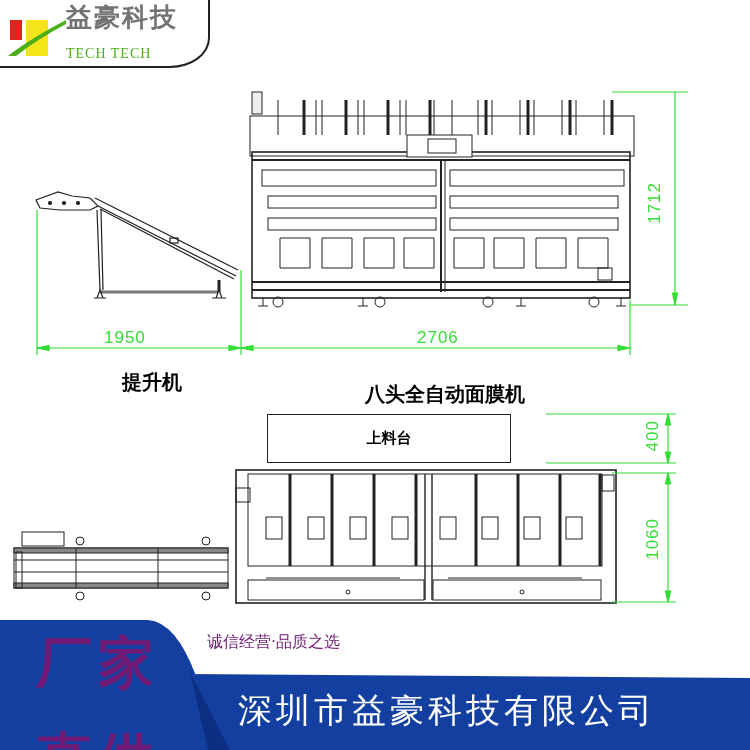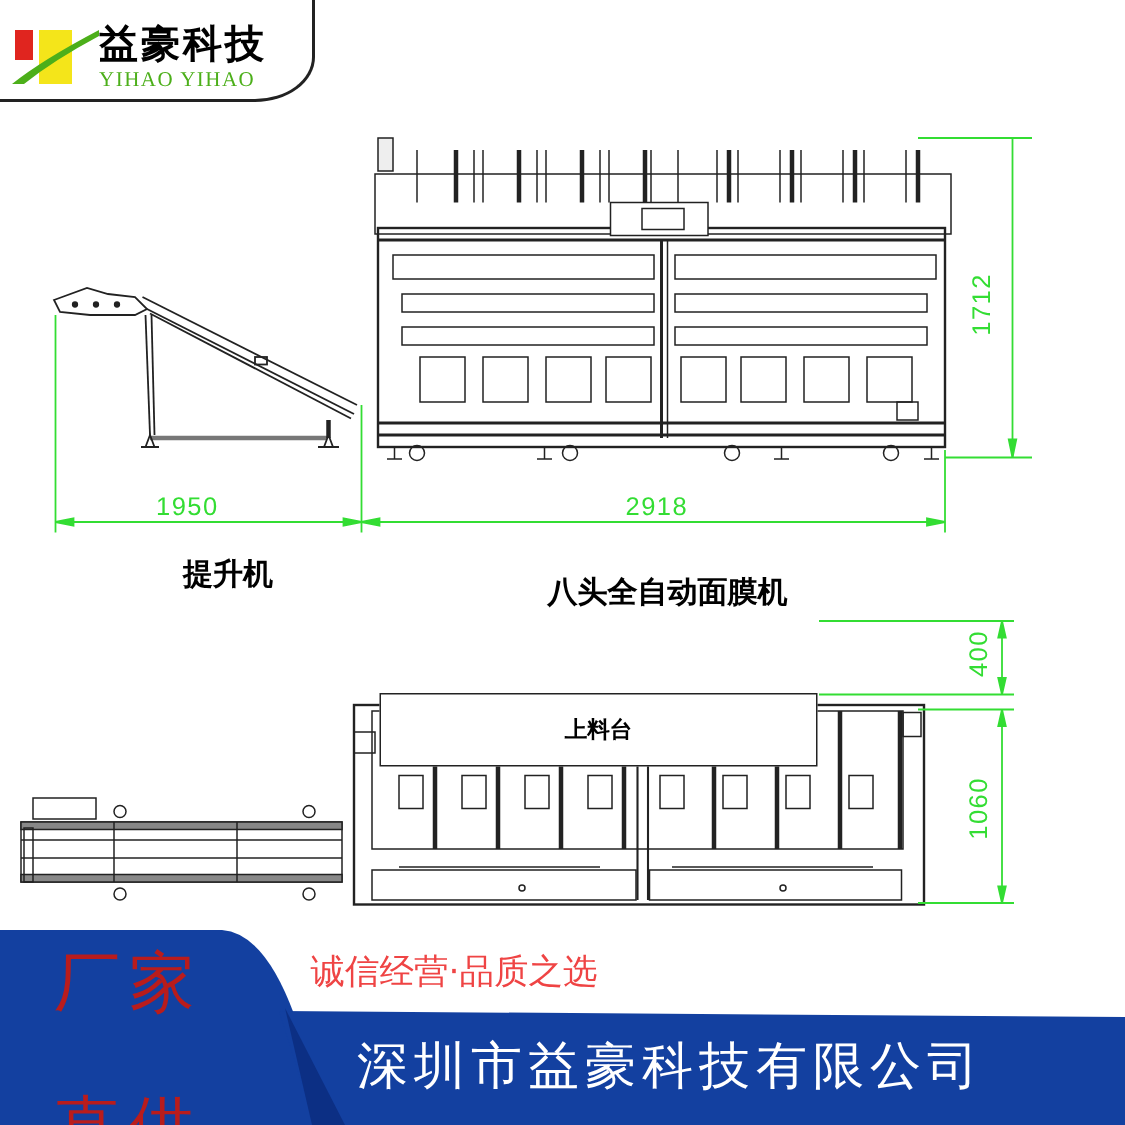--- a/index.html
+++ b/index.html
@@ -4,49 +4,49 @@
 <style>
   * { box-sizing: border-box; margin: 0; padding: 0; }
   html, body { width: 750px; height: 750px; background: #ffffff; overflow: hidden; }
   body { position: relative; font-family: "DejaVu Sans", sans-serif; color: #000; }
 
   .abs { position: absolute; }
 
   
   #logo { left: 0; top: 0; width: 215px; height: 72px; }
   #logo-box { position:absolute; left:-2px; top:-2px; width:212px; height:70px; border-right:2px solid #222; border-bottom:2px solid #222; border-bottom-right-radius: 40px 30px; }
-  .logo-cn { position:absolute; left:66px; top:12px; font-family:"DejaVu Serif", serif; font-size:26px; font-weight:bold; color:#000000; letter-spacing:2px; white-space:nowrap; }
+  .logo-cn { position:absolute; left:66px; top:0; font-family:"DejaVu Serif", serif; font-size:26px; font-weight:bold; color:#737373; letter-spacing:2px; white-space:nowrap; }
   .logo-en { position:absolute; left:66px; top:46px; font-family:"Liberation Serif", serif; font-size:14px; color:#4caf1a; letter-spacing:1px; white-space:nowrap; }
 
   
   .dim-text { color:#33dd33; font-family:"Liberation Sans", sans-serif; font-size:17px; letter-spacing:1px; }
   .dim-v { writing-mode: vertical-rl; transform: rotate(180deg); }
 
   .caption { font-size:20px; font-weight:bold; white-space:nowrap; }
 
-  #loading-table { left:253px; top:414px; width:292px; height:49px; border:1.5px solid #222; background:#fff; display:flex; align-items:center; justify-content:center; font-size:15px; font-weight:bold;margin-top:48px; }
+  #loading-table { left:267px; top:414px; width:244px; height:49px; border:1.5px solid #222; background:#fff; display:flex; align-items:center; justify-content:center; font-size:15px; font-weight:bold; }
 
   
   #footer { left:0; top:612px; width:750px; height:138px; }
-  .slogan { position:absolute; left:207px; top:632px; font-size:23px; color:#ef4444; white-space:nowrap; }
+  .slogan { position:absolute; left:207px; top:632px; font-size:16px; color:#701a75; white-space:nowrap; }
   .company { position:absolute; left:238px; top:688px; font-size:34px; font-weight:normal; color:#fff; letter-spacing:4px; white-space:nowrap; }
-  .badge { position:absolute; color:#b91c1c; font-size:44px; font-weight:normal; letter-spacing:6px; white-space:nowrap; }
+  .badge { position:absolute; color:#701a75; font-size:56px; font-weight:bold; letter-spacing:6px; white-space:nowrap; }
 </style>
 </head>
 <body>
 
 <div id="logo" class="abs">
   <div id="logo-box"></div>
   <svg class="abs" style="left:8px;top:18px" width="60" height="40">
     <rect x="2" y="2" width="12" height="20" fill="#e0251f"></rect>
     <rect x="18" y="2" width="22" height="36" fill="#f4e51a"></rect>
     <path d="M0 38 Q20 22 58 2 L58 6 Q28 22 8 38 Z" fill="#4caf1a"></path>
   </svg>
   <div class="logo-cn">益豪科技</div>
-  <div class="logo-en">YIHAO YIHAO</div>
+  <div class="logo-en">TECH TECH</div>
 </div>
 
 <svg class="abs" style="left:0;top:0" width="750" height="612">
 
   <g stroke="#222" fill="none" stroke-width="1.2">
     <path d="M36 200 L58 192 L72 196 L90 198 L98 206 L90 210 L60 210 L40 208 Z" fill="#fff"></path>
     <circle cx="50" cy="203" r="1.5" fill="#222"></circle>
       <circle cx="64" cy="203" r="1.5" fill="#222"></circle>
       <circle cx="78" cy="203" r="1.5" fill="#222"></circle>
     <line x1="95" y1="198" x2="238" y2="270"></line>
@@ -193,21 +193,21 @@
     <line x1="546" y1="463" x2="676" y2="463"></line>
     <line x1="612" y1="473" x2="676" y2="473"></line>
     <line x1="612" y1="602" x2="676" y2="602"></line>
     <line x1="668" y1="414" x2="668" y2="463"></line>
     <line x1="668" y1="473" x2="668" y2="602"></line>
     <path d="M668 414 l-2.5 11 h5 z M668 463 l-2.5 -11 h5 z M668 473 l-2.5 11 h5 z M668 602 l-2.5 -11 h5 z"></path>
   </g>
 </svg>
 
 <div class="abs dim-text" style="left:104px;top:328px">1950</div>
-<div class="abs dim-text" style="left:417px;top:328px">2918</div>
+<div class="abs dim-text" style="left:417px;top:328px">2706</div>
 <div class="abs dim-text dim-v" style="left:645px;top:182px">1712</div>
 <div class="abs dim-text dim-v" style="left:643px;top:420px">400</div>
 <div class="abs dim-text dim-v" style="left:643px;top:518px">1060</div>
 
 <div class="abs caption" style="left:122px;top:369px">提升机</div>
 <div class="abs caption" style="left:365px;top:381px">八头全自动面膜机</div>
 
 <div id="loading-table" class="abs">上料台</div>
 
 <svg id="footer" class="abs" width="750" height="138">

